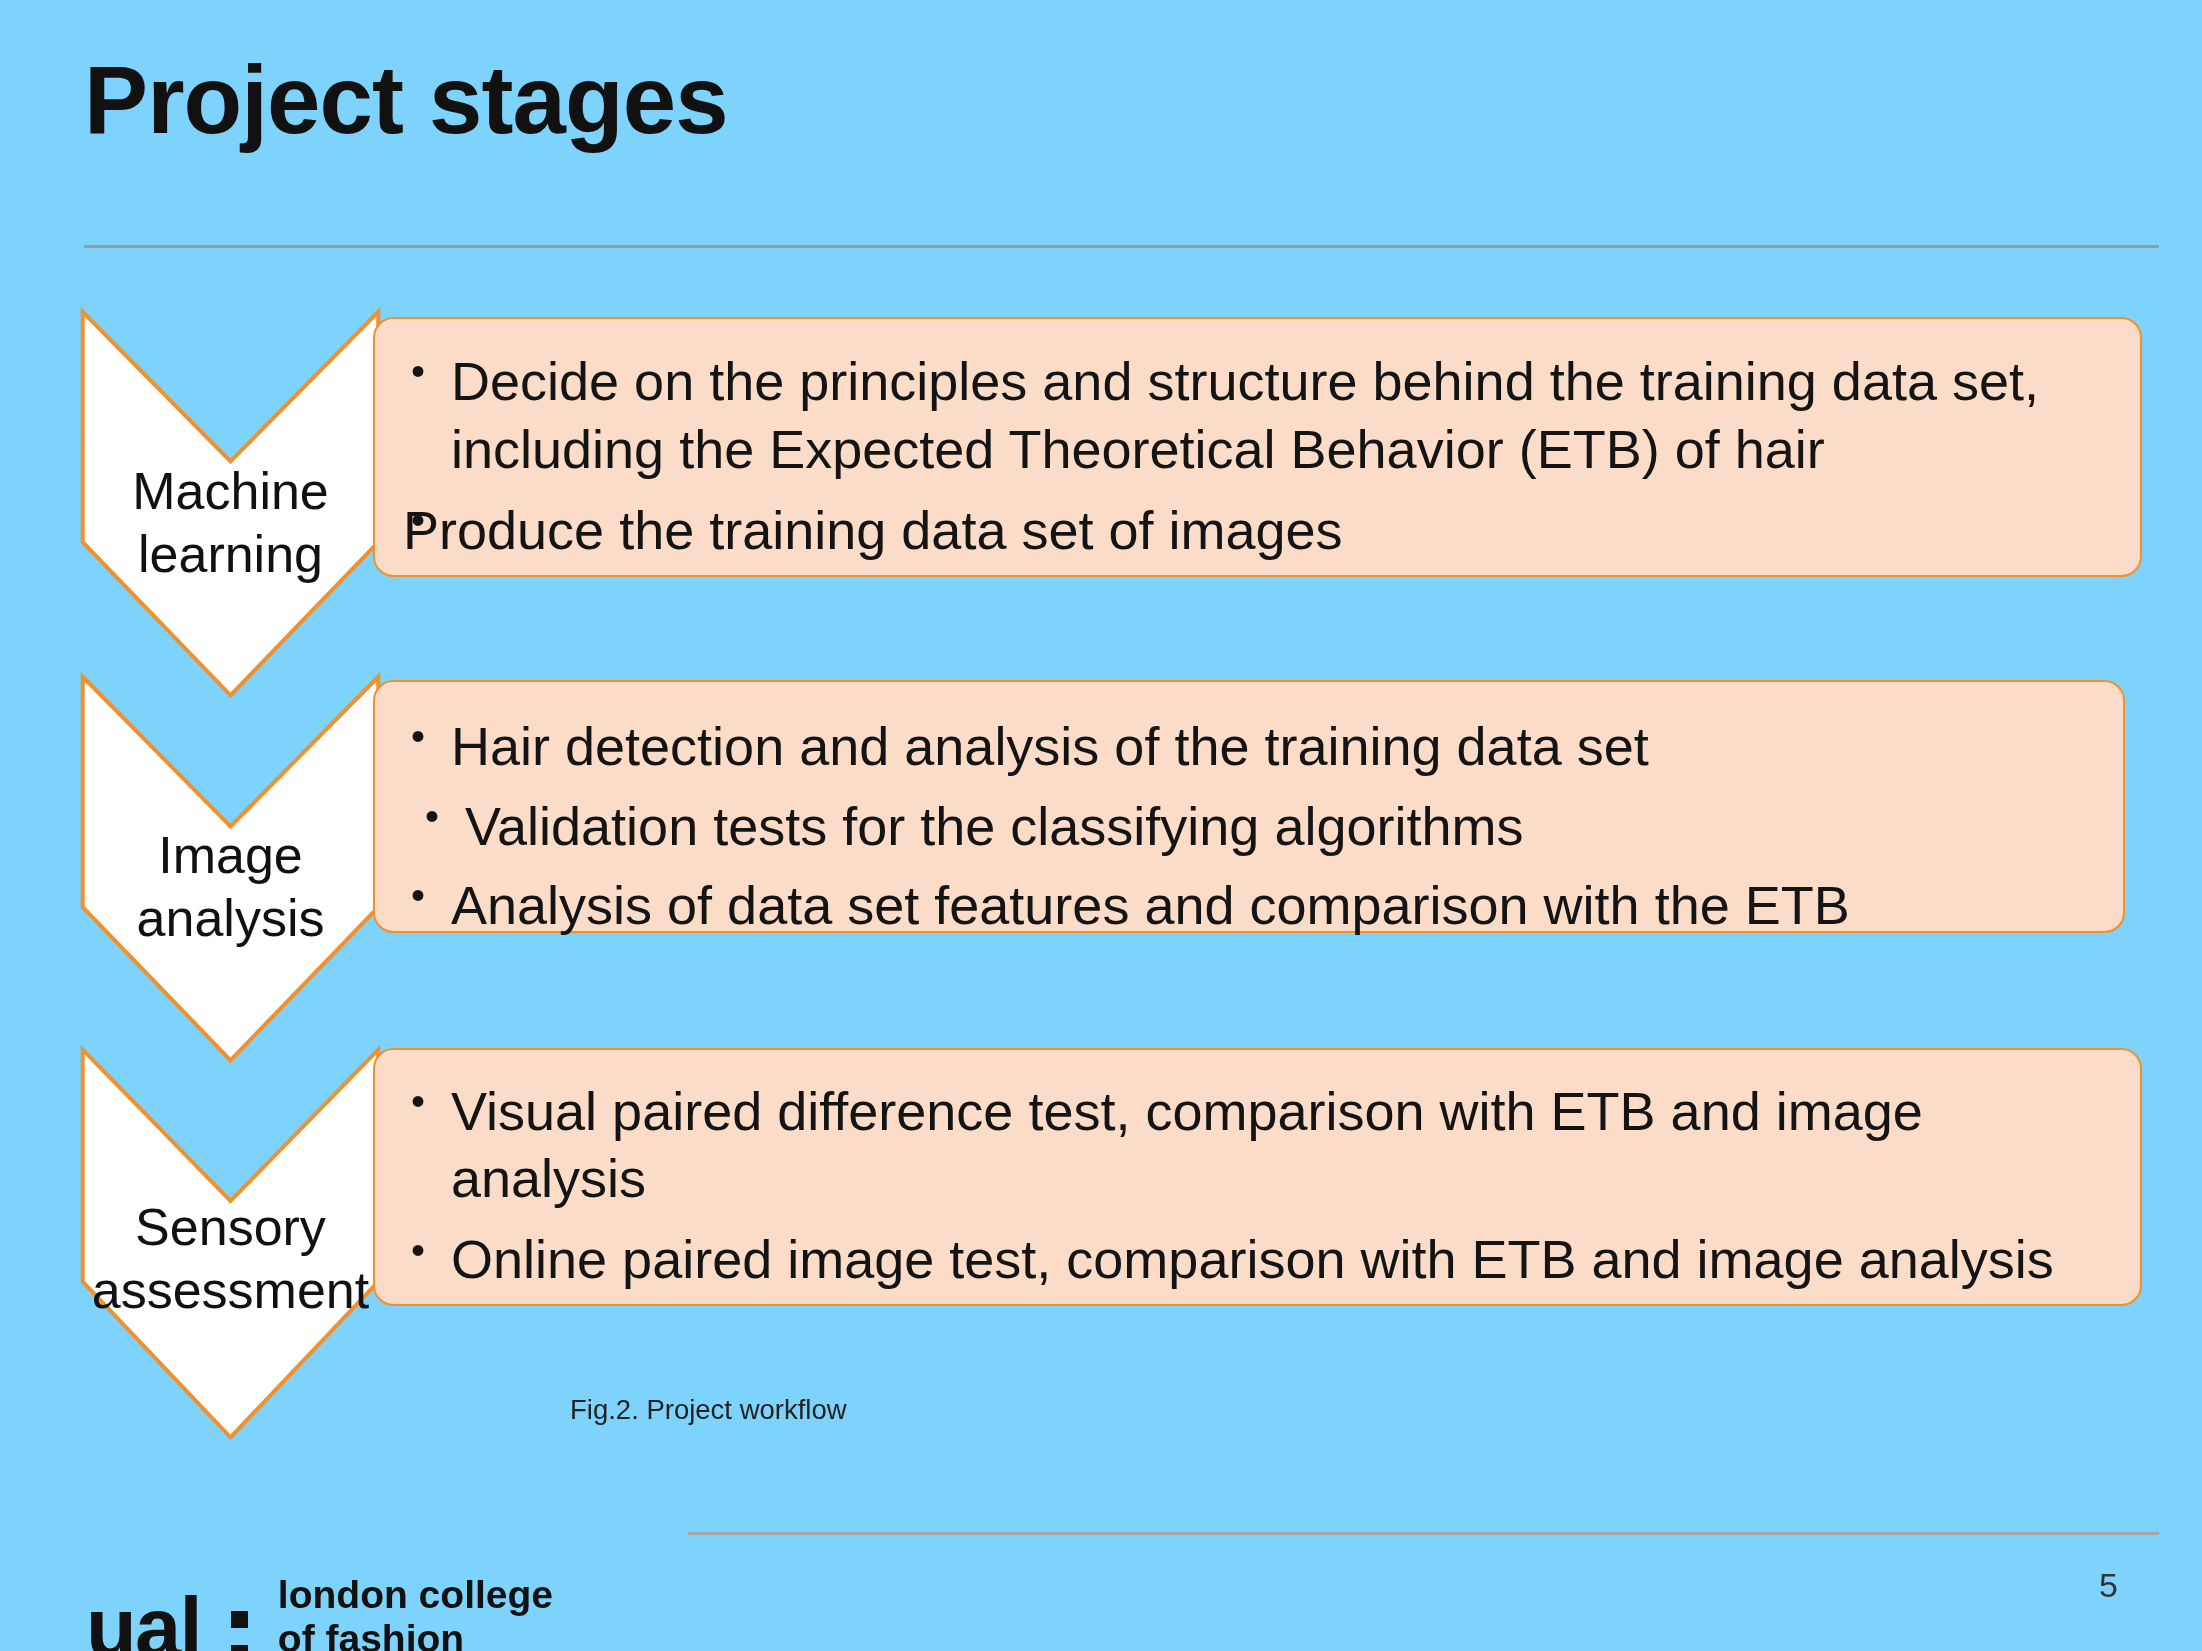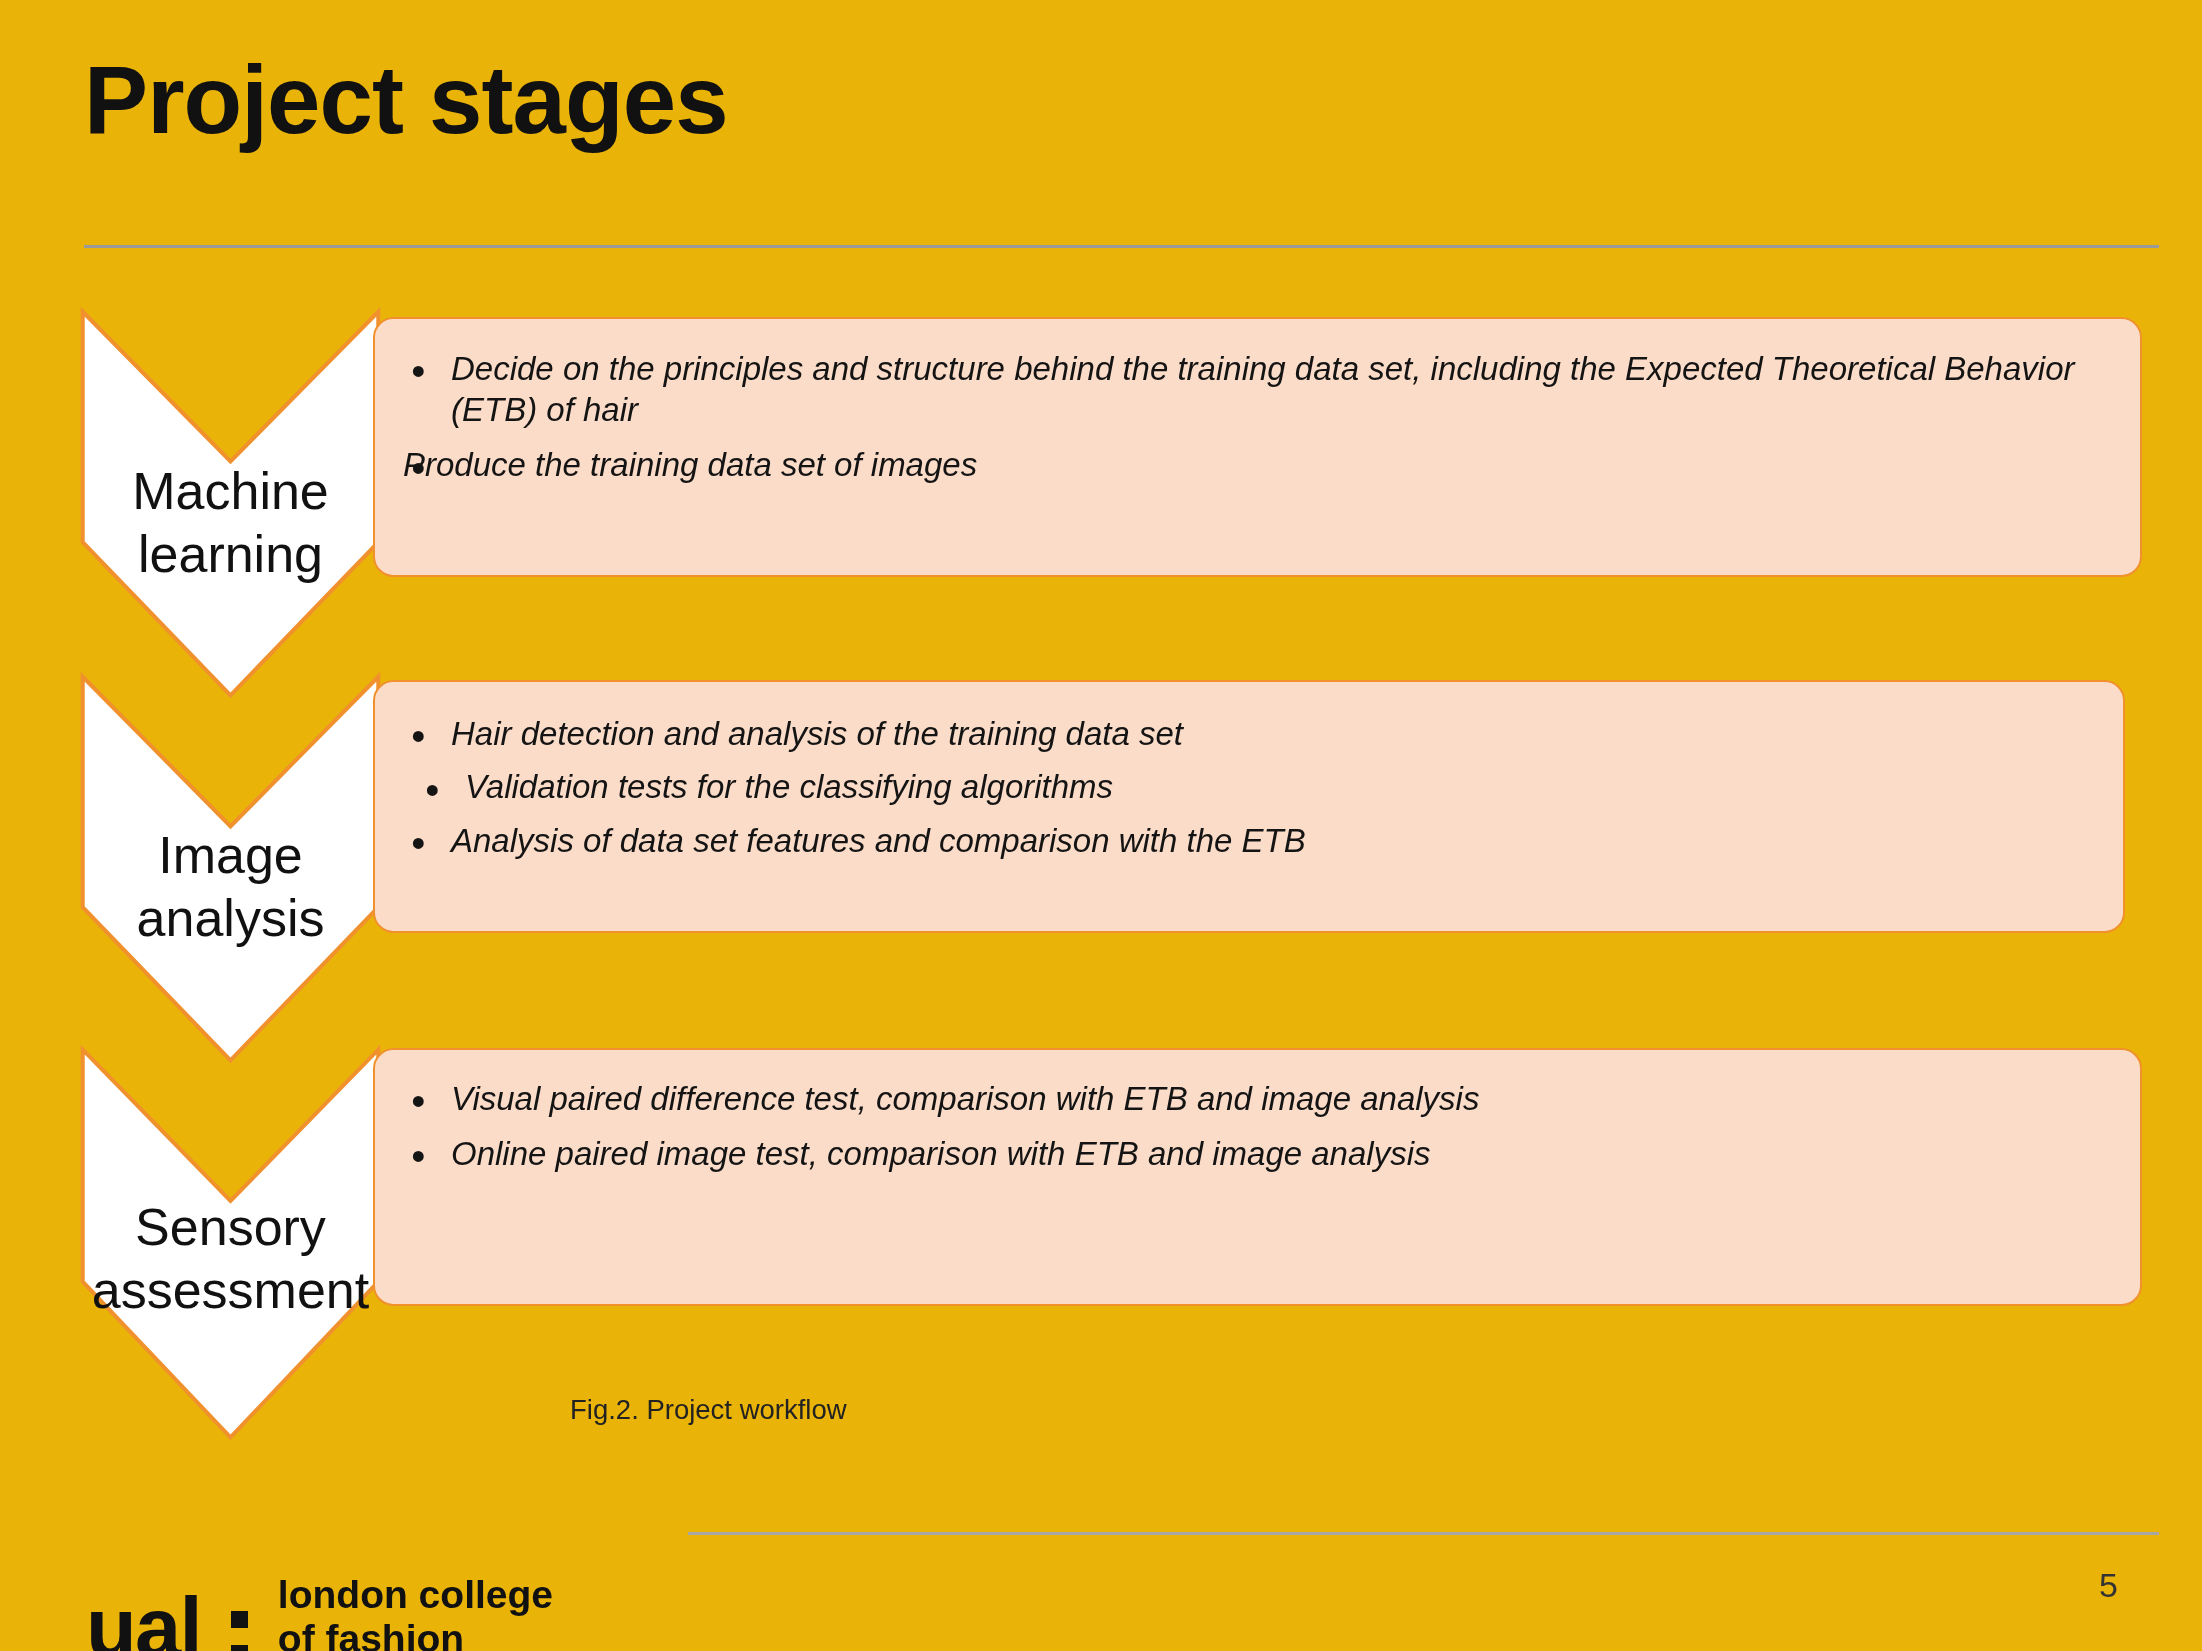--- a/index.html
+++ b/index.html
@@ -7,21 +7,21 @@
     padding: 0;
     background: #ffffff;
   }
   body {
     font-family: "Liberation Sans", sans-serif;
   }
   .slide {
     position: relative;
     width: 2203px;
     height: 1652px;
-    background: #eab308;
+    background: #7dd3fc;
     overflow: hidden;
   }
 
   
   .slide-title {
     position: absolute;
     left: 84px;
     top: 50px;
     font-size: 96px;
     font-weight: bold;
@@ -85,24 +85,23 @@
     box-sizing: border-box;
   }
   .bullet-list {
     list-style: none;
     margin: 0;
     padding: 0;
   }
   .bullet-item {
     position: relative;
     padding-left: 76px;
-    font-size: 33px;
+    font-size: 54px;
     line-height: 1.25;
     color: #141414;
-    font-style: italic;
   }
   .bullet-item::before {
     content: "\2022";
     position: absolute;
     left: 36px;
     top: -1.7px;
     font-size: 40px;
     line-height: 1.25;
     color: #141414;
   }

